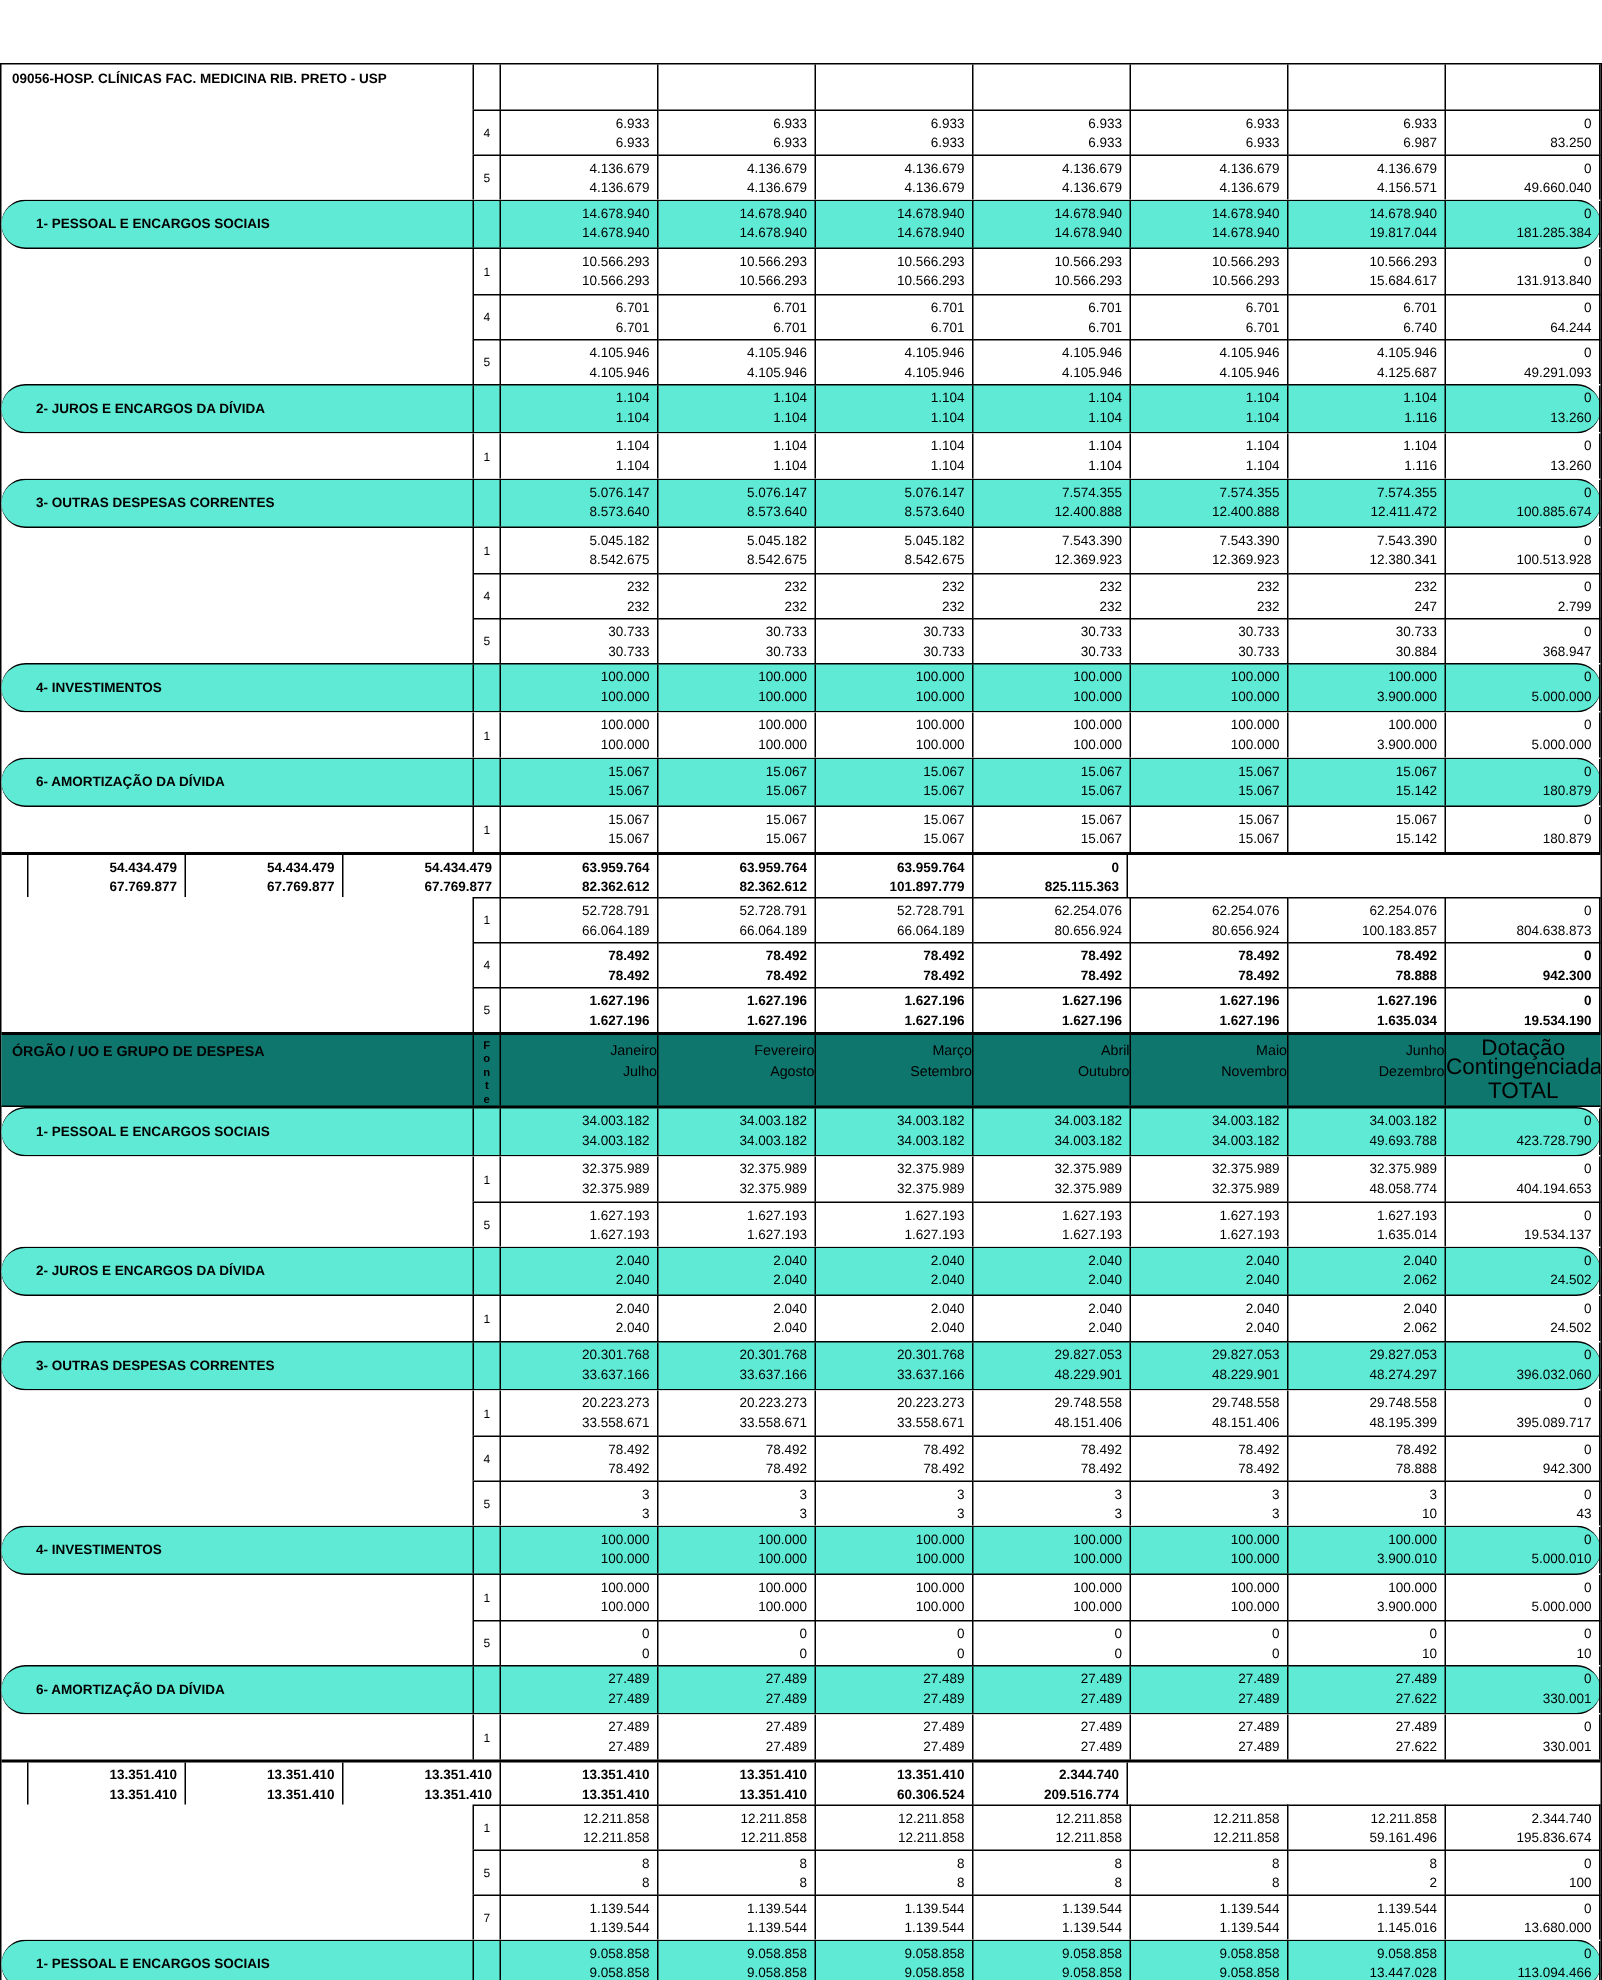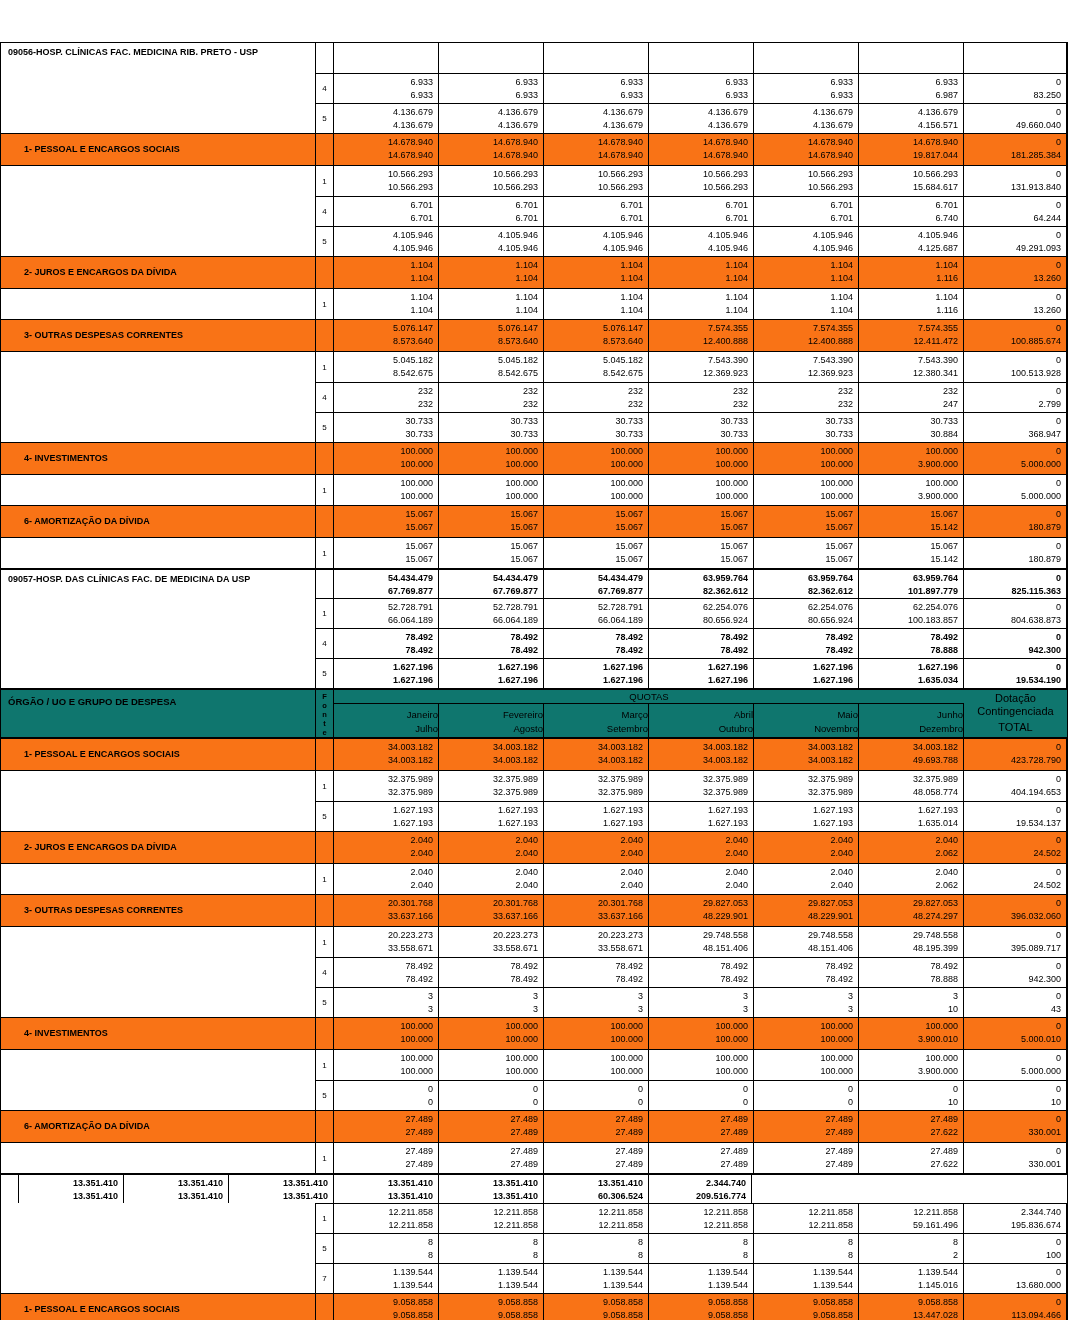--- a/index.html
+++ b/index.html
@@ -6,21 +6,21 @@
     font-family:"Liberation Sans","DejaVu Sans",sans-serif;}
   #tbl{width:1068px;box-sizing:border-box;border:1px solid #000;
     border-bottom:2px solid #000;background:#fff;margin-top:42px;}
   .row{display:flex;box-sizing:border-box;}
   .cell{box-sizing:border-box;border-right:1px solid #000;flex:none;overflow:hidden;}
   
   .r-fonte{height:30px;}
   .r-fonte > .cell{border-top:1px solid #000;}
   .r-fonte > .label{border-top:none;}
   .after-group > .cell{border-top:none;}
-  .r-group{height:33px;border-top:1px solid #000;border-bottom:1px solid #000;background:#f97316;}
+  .r-group{height:33px;border-top:1px solid #000;border-bottom:1px solid #000;background:#5eead4;border-radius:16px;}
   .r-section{height:30px;border-top:2px solid #000;}
   .r-colheader{height:50px;border-top:2px solid #000;border-bottom:1px solid #000;background:#0f766e;}
   .first{border-top:none;}
   
   .label{width:315px;font-size:9px;font-weight:bold;padding-left:7px;
     display:flex;align-items:center;line-height:11px;}
   .r-section .label{align-items:flex-start;padding-top:4px;}
   .r-group .label{padding-left:23px;}
   .fonte{width:18px;font-size:8px;display:flex;align-items:center;justify-content:center;}
   .num{width:105px;text-align:right;padding:2px 5px 0 0;font-size:9px;}
@@ -30,21 +30,21 @@
   
   .ch-title{font-size:9.5px;align-items:flex-start;padding-top:6px;}
   .ch-fonte{display:flex;flex-direction:column;align-items:center;justify-content:flex-start;
     font-size:7.5px;font-weight:bold;line-height:9px;padding-top:2px;}
   .ch-mid{width:630px;display:flex;flex-direction:column;border-right:none;}
   .ch-quotas{height:13px;line-height:13px;text-align:center;font-size:9.5px;
     border-bottom:1px solid #000;}
   .ch-months{display:flex;flex:1;}
   .ch-month{width:105px;text-align:right;font-size:9.5px;padding-top:4px;}
   .ch-month .l{height:14px;line-height:14px;}
-  .ch-total{width:103px;border-right:none;text-align:center;font-size:11px;padding-top:2px;}
+  .ch-total{width:103px;border-right:none;text-align:center;font-size:15px;padding-top:2px;}
   .ch-total-label{margin-top:3px;}
 </style>
 </head>
 <body>
 
 <div id="tbl">
     <div class="row r-section first">
       <div class="cell label">09056-HOSP. CLÍNICAS FAC. MEDICINA RIB. PRETO - USP</div>
       <div class="cell fonte"></div>
       <div class="cell num">
@@ -582,21 +582,20 @@
       <div class="cell num">
         <div class="l">15.067</div>
         <div class="l">15.142</div>
       </div>
       <div class="cell num total">
         <div class="l">0</div>
         <div class="l">180.879</div>
       </div>
     </div>
     <div class="row r-section">
-      <div class="cell label">09057-HOSP. DAS CLÍNICAS FAC. DE MEDICINA DA USP</div>
       <div class="cell fonte"></div>
       <div class="cell num">
         <div class="l">54.434.479</div>
         <div class="l">67.769.877</div>
       </div>
       <div class="cell num">
         <div class="l">54.434.479</div>
         <div class="l">67.769.877</div>
       </div>
       <div class="cell num">
@@ -719,21 +718,20 @@
   <div class="row r-colheader">
     <div class="cell label ch-title">ÓRGÃO / UO  E GRUPO DE DESPESA</div>
     <div class="cell fonte ch-fonte">
       <div>F</div>
       <div>o</div>
       <div>n</div>
       <div>t</div>
       <div>e</div>
     </div>
     <div class="cell ch-mid">
-      <div class="ch-quotas">QUOTAS</div>
       <div class="ch-months">
         <div class="cell ch-month">
           <div class="l">Janeiro</div>
           <div class="l">Julho</div>
         </div>
         <div class="cell ch-month">
           <div class="l">Fevereiro</div>
           <div class="l">Agosto</div>
         </div>
         <div class="cell ch-month">

